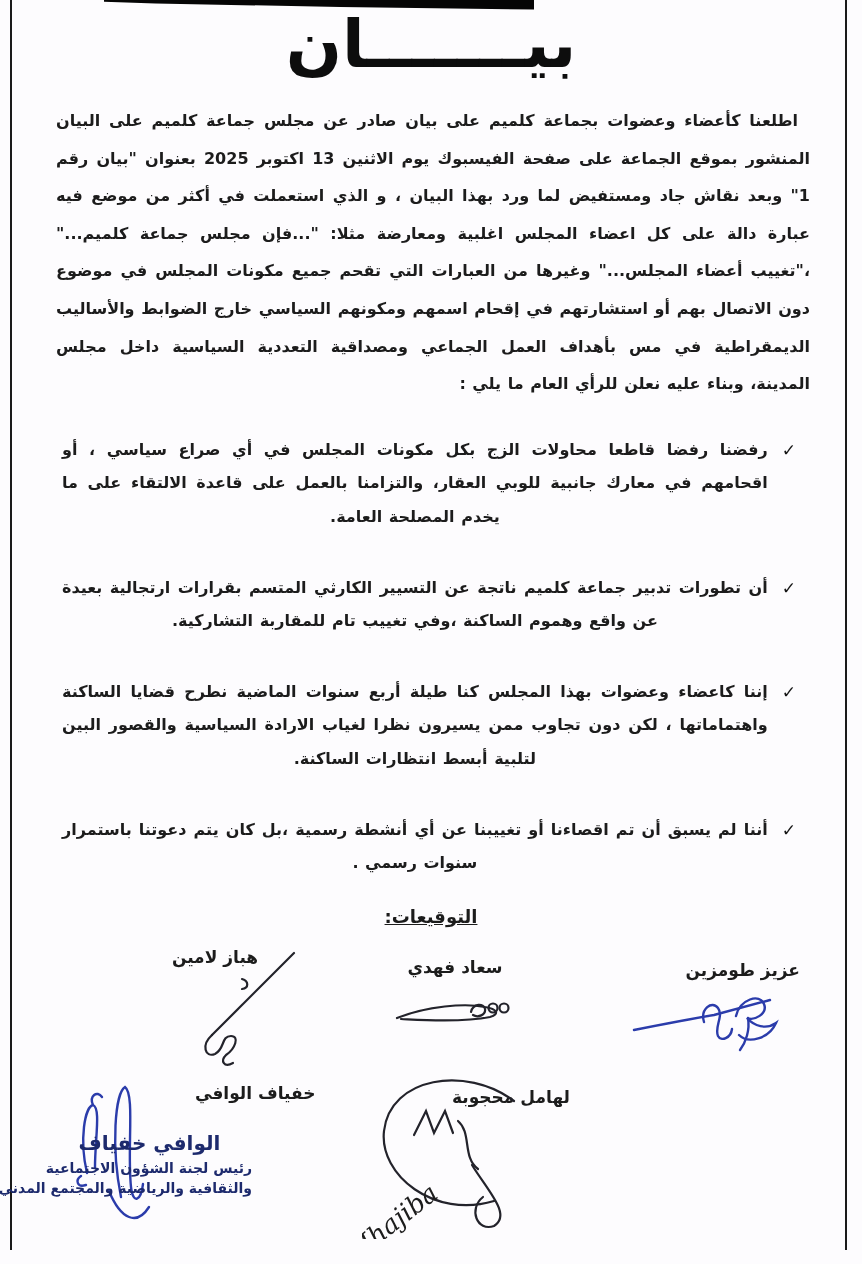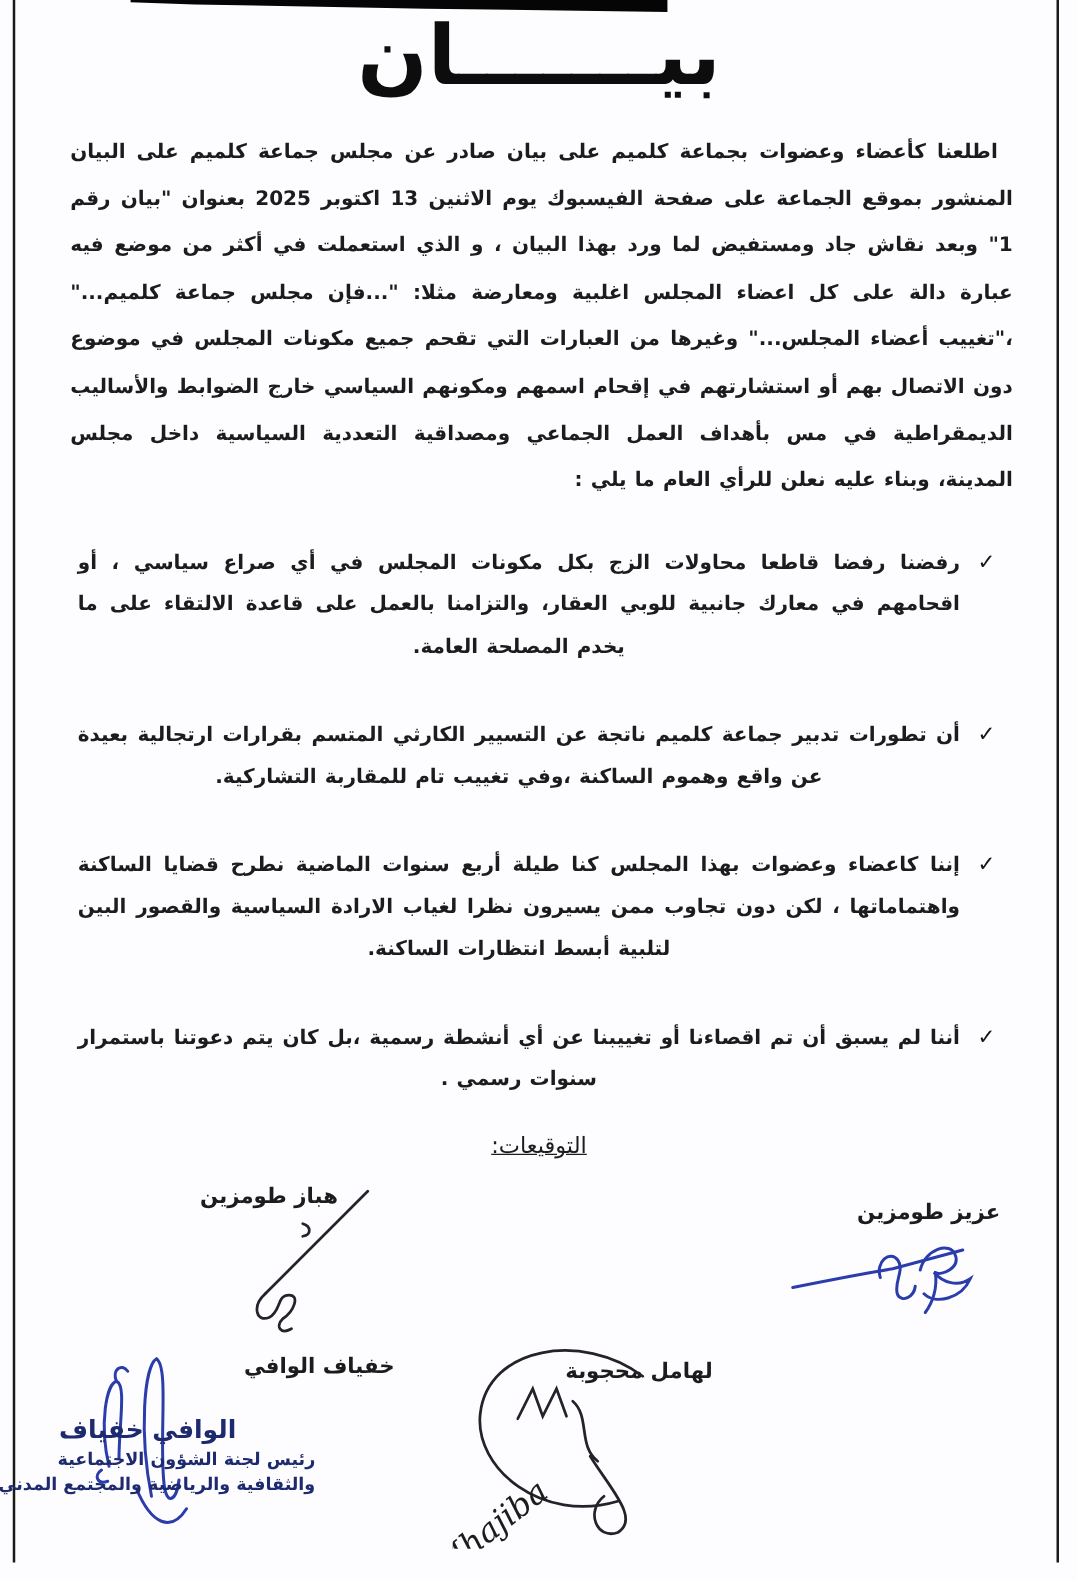--- a/index.html
+++ b/index.html
@@ -35,21 +35,21 @@
     font-size:16px;font-weight:bold;line-height:2.1;
   }
   .check{
     flex:0 0 auto;font-size:17px;font-weight:bold;line-height:2.1;color:#161616;
   }
   .point-text{
     flex:1 1 auto;text-align:justify;text-align-last:center;word-spacing:1px;
   }
   .signatures-heading{
     position:absolute;top:906px;left:0;right:0;text-align:center;
-    font-size:18px;font-weight:normal;text-decoration:underline;
+    font-size:18px;font-weight:bold;text-decoration:underline;
   }
   .sig-area{position:absolute;top:935px;left:0;width:862px;height:329px;}
   .sig{position:absolute;}
   .sig .name{font-size:17px;font-weight:bold;white-space:nowrap;}
   .sig svg{display:block;}
   .sig-aziz{left:620px;top:25px;width:180px;text-align:right;}
   .sig-aziz svg{margin:6px auto 0;}
   .sig-souad{left:385px;top:22px;width:140px;text-align:center;}
   .sig-souad svg{margin:14px auto 0;}
   .sig-hibaz{left:130px;top:12px;width:170px;text-align:center;}
@@ -57,21 +57,21 @@
   .sig-khadija{left:630px;top:148px;width:170px;text-align:center;}
   .sig-khadija svg{margin:8px auto 0;}
   .sig-mahjouba{left:360px;top:140px;width:220px;}
   .sig-mahjouba .name{position:absolute;top:12px;right:10px;}
   .sig-mahjouba svg{position:absolute;top:-4px;left:2px;}
   .sig-wafi{left:45px;top:140px;width:260px;height:185px;}
   .sig-wafi .name{position:absolute;top:8px;left:150px;}
   .sig-wafi svg{position:absolute;top:2px;left:22px;}
   .stamp{
     position:absolute;top:54px;left:2px;width:205px;
-    color:#1d2a6d;text-align:left;line-height:1.45;
+    color:#1d2a6d;text-align:center;line-height:1.45;
   }
   .stamp .l1{font-size:20px;font-weight:bold;letter-spacing:1px;}
   .stamp .l2,.stamp .l3{font-size:14px;font-weight:bold;white-space:nowrap;}
   .ink{fill:none;stroke:#23232b;stroke-width:2.2;stroke-linecap:round;}
   .ink-blue{fill:none;stroke:#2b3cab;stroke-width:2.4;stroke-linecap:round;}
   .ink-navy{fill:none;stroke:#1e2742;stroke-width:2.2;stroke-linecap:round;}
   .glyph-text{fill:#1c1c1c;font-family:"DejaVu Serif",serif;font-style:italic;font-size:26px;}
 </style>
 </head>
 <body>
@@ -115,23 +115,32 @@
     <div class="sig sig-aziz">
       <div class="name">عزيز طومزين</div>
       <svg width="160" height="68" viewBox="0 0 160 68">
         <path class="ink-blue" d="M4 44 C34 38 60 33 84 29 L140 14"></path>
         <path class="ink-blue" d="M74 36 C70 23 82 14 88 22 C94 30 84 41 88 50 C91 56 101 52 102 43"></path>
         <path class="ink-blue" d="M106 30 C110 13 130 7 134 18 C138 28 124 35 117 32 C124 40 136 44 146 37 C139 53 118 58 109 49"></path>
         <path class="ink-blue" d="M118 32 C120 44 116 56 110 64"></path>
       </svg>
     </div>
 
+    <div class="sig sig-souad">
+      <div class="name">سعاد فهدي</div>
+      <svg width="124" height="38" viewBox="0 0 124 38">
+        <path class="ink" d="M4 27 C34 15 72 12 92 16 C104 18 107 23 97 26 C68 32 28 29 8 28"></path>
+        <path class="ink" d="M78 21 C80 12 91 12 92 18 C93 24 85 27 80 24"></path>
+        <circle class="ink" cx="100" cy="17" r="4.5"></circle>
+        <circle class="ink" cx="111" cy="17" r="4.5"></circle>
+      </svg>
+    </div>
 
     <div class="sig sig-hibaz">
-      <div class="name">هباز طومزين</div>
+      <div class="name">هباز لامين</div>
       <svg width="140" height="120" viewBox="0 0 140 120">
         <path class="ink" d="M124 4 L42 86"></path>
         <path class="ink" d="M72 30 C79 32 79 39 72 40"></path>
         <path class="ink" d="M42 86 C31 96 35 109 45 105 C55 100 51 87 61 87 C70 87 65 100 56 106 C50 112 54 119 63 114"></path>
       </svg>
     </div>
 
 
     <div class="sig sig-mahjouba">
       <div class="name">لهامل محجوبة</div>

